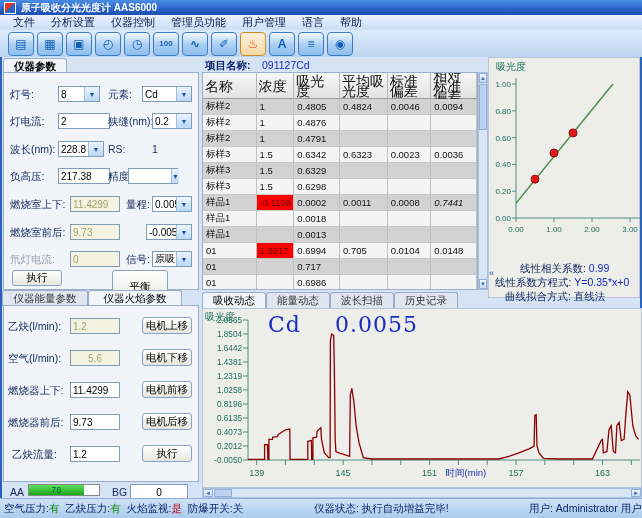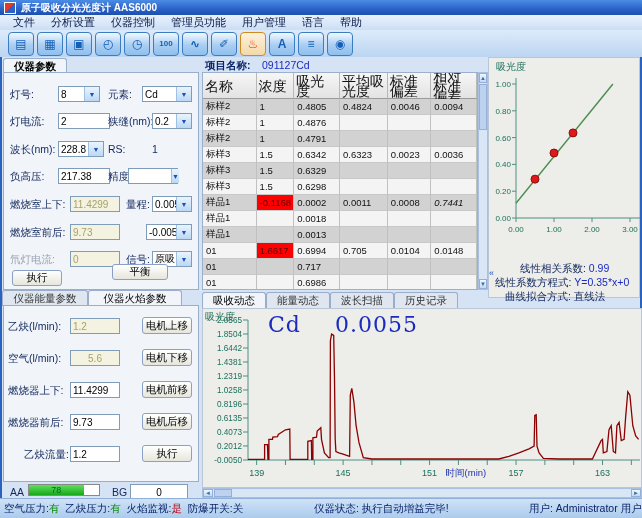--- a/index.html
+++ b/index.html
@@ -185,21 +185,21 @@
 
   <span class="lbl dim abs" style="left:10px;top:253px;">氘灯电流:</span>
   <input class="inp dis abs" style="left: 70px; top: 251px; width: 44px;" value="0">
   <span class="lbl abs" style="left:126px;top:253px;">信号:</span>
   <div class="sel abs" style="left:152px;top:251px;width:40px;">
     <span class="v">原吸</span>
       <span class="ar">▼</span>
     </div>
 
   <button class="btn abs" style="left:12px;top:270px;width:50px;height:16px;">执行</button>
-  <button class="btn abs" style="left:112px;top:264px;width:56px;height:16px;">平衡</button>
+  <button class="btn abs" style="left:112px;top:270px;width:56px;height:34px;">平衡</button>
 
   <div class="tab inactive abs" style="left:2px;top:290px;width:84px;">
     <span>仪器能量参数</span>
     </div>
   <div class="tab abs" style="left:88px;top:290px;width:92px;">
     <span>仪器火焰参数</span>
     </div>
   <div class="panel abs" style="left:3px;top:305px;width:194px;height:175px;"></div>
   <div id="flamerows">
       <span class="lbl abs" style="left: 8px; top: 320px;">乙炔(l/min):</span>
@@ -207,21 +207,21 @@
       <button class="btn abs" style="left: 142px; top: 317px; width: 50px; height: 17px;">电机上移</button>
       <span class="lbl abs" style="left: 8px; top: 352px;">空气(l/min):</span>
       <input class="inp abs dis" value="5.6" style="left: 70px; top: 350px; width: 44px; text-align: center;">
       <button class="btn abs" style="left: 142px; top: 349px; width: 50px; height: 17px;">电机下移</button>
       <span class="lbl abs" style="left: 8px; top: 384px;">燃烧器上下:</span>
       <input class="inp abs" value="11.4299" style="left: 70px; top: 382px; width: 44px;">
       <button class="btn abs" style="left: 142px; top: 381px; width: 50px; height: 17px;">电机前移</button>
       <span class="lbl abs" style="left: 8px; top: 416px;">燃烧器前后:</span>
       <input class="inp abs" value="9.73" style="left: 70px; top: 414px; width: 44px;">
       <button class="btn abs" style="left: 142px; top: 413px; width: 50px; height: 17px;">电机后移</button>
-      <span class="lbl abs" style="left: 24px; top: 448px;">乙炔流量:</span>
+      <span class="lbl abs" style="left: 12px; top: 448px;">乙炔流量:</span>
       <input class="inp abs" value="1.2" style="left: 70px; top: 446px; width: 44px;">
       <button class="btn abs" style="left: 142px; top: 445px; width: 50px; height: 17px;">执行</button>
     </div>
 
   <span class="lbl abs" style="left:10px;top:486px;">AA</span>
   <div class="aabar abs" style="left:28px;top:484px;width:72px;">
     <div class="aafill" style="width:78%;">
       <span>78</span>
       </div>
   </div>

